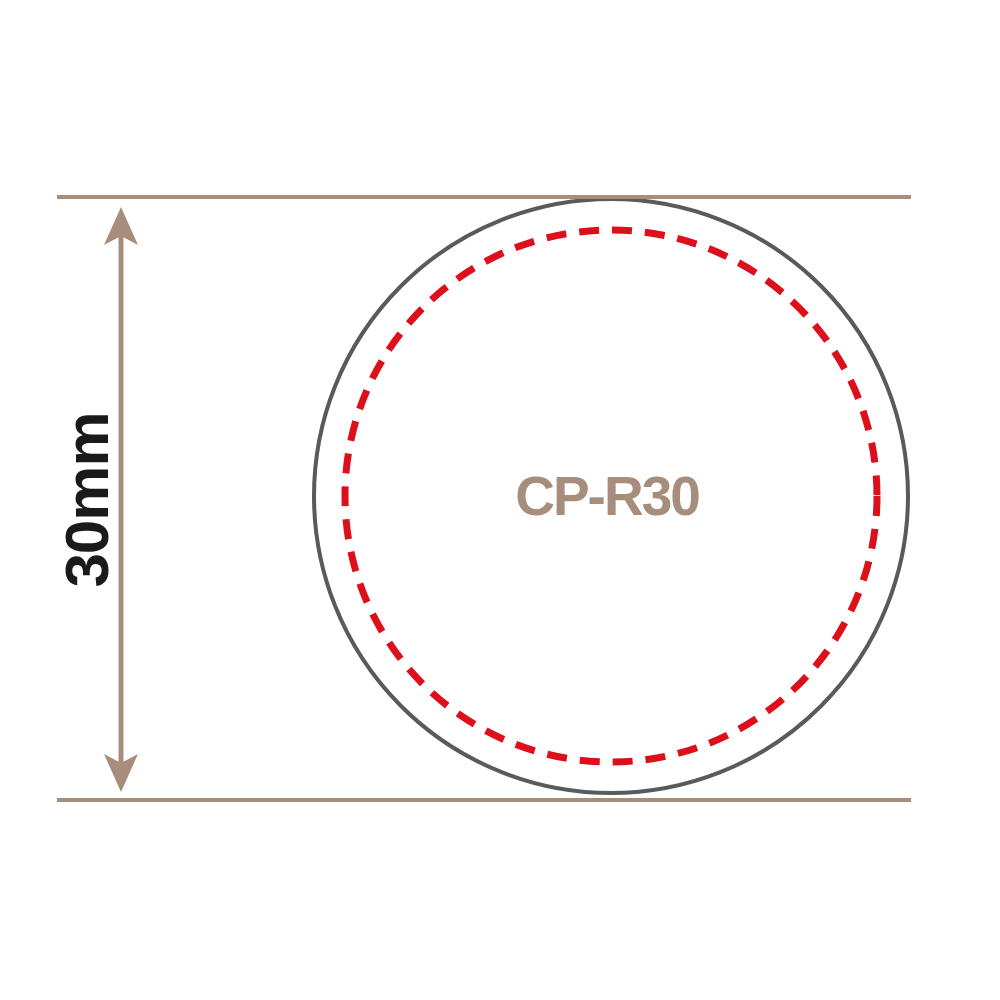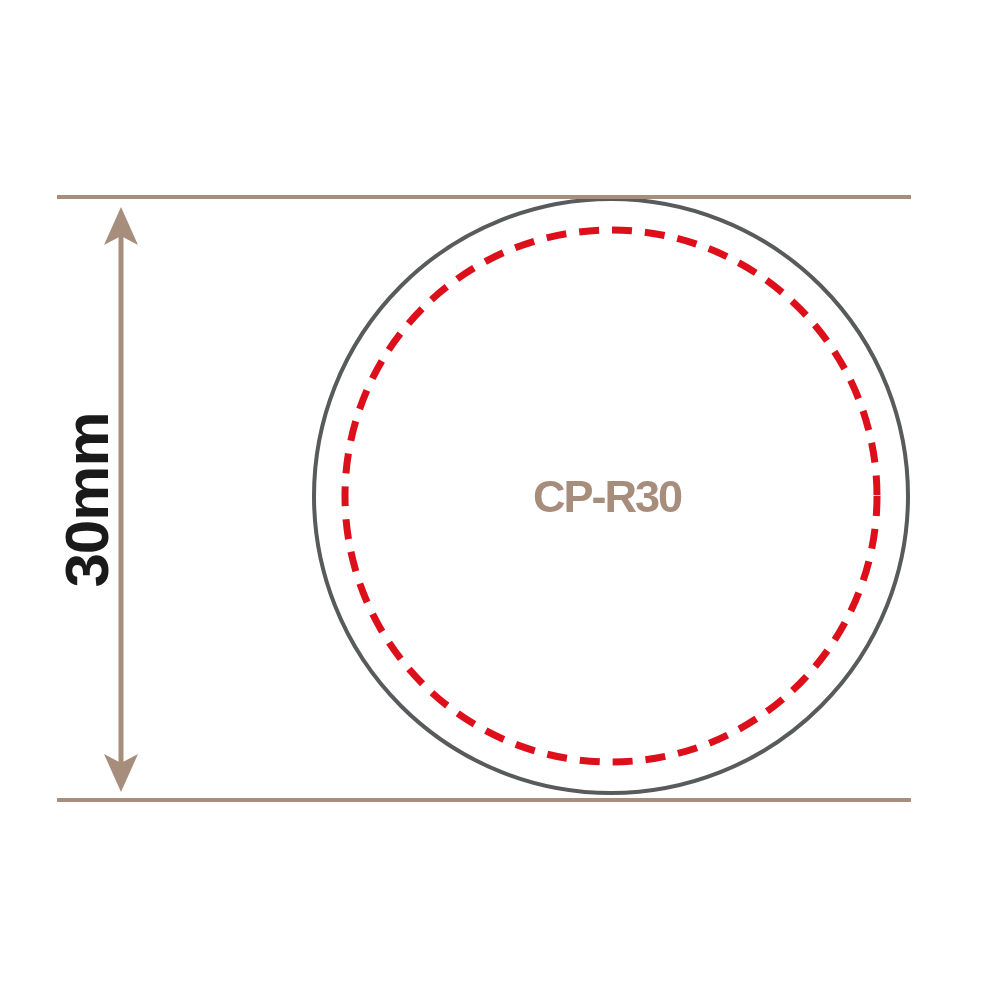--- a/index.html
+++ b/index.html
@@ -64,21 +64,21 @@
     letter-spacing: -1px;
     color: var(--color-dimension_text);
     white-space: nowrap;
     line-height: 1;
   }
   .product-label {
     position: absolute;
     left: 607px;
     top: 496px;
     transform: translate(-50%, -50%);
-    font-size: 45px;
+    font-size: 55px;
     font-weight: 700;
     letter-spacing: -2px;
     color: var(--color-label_text);
     white-space: nowrap;
     line-height: 1;
   }
 </style>
 </head>
 <body>
 

